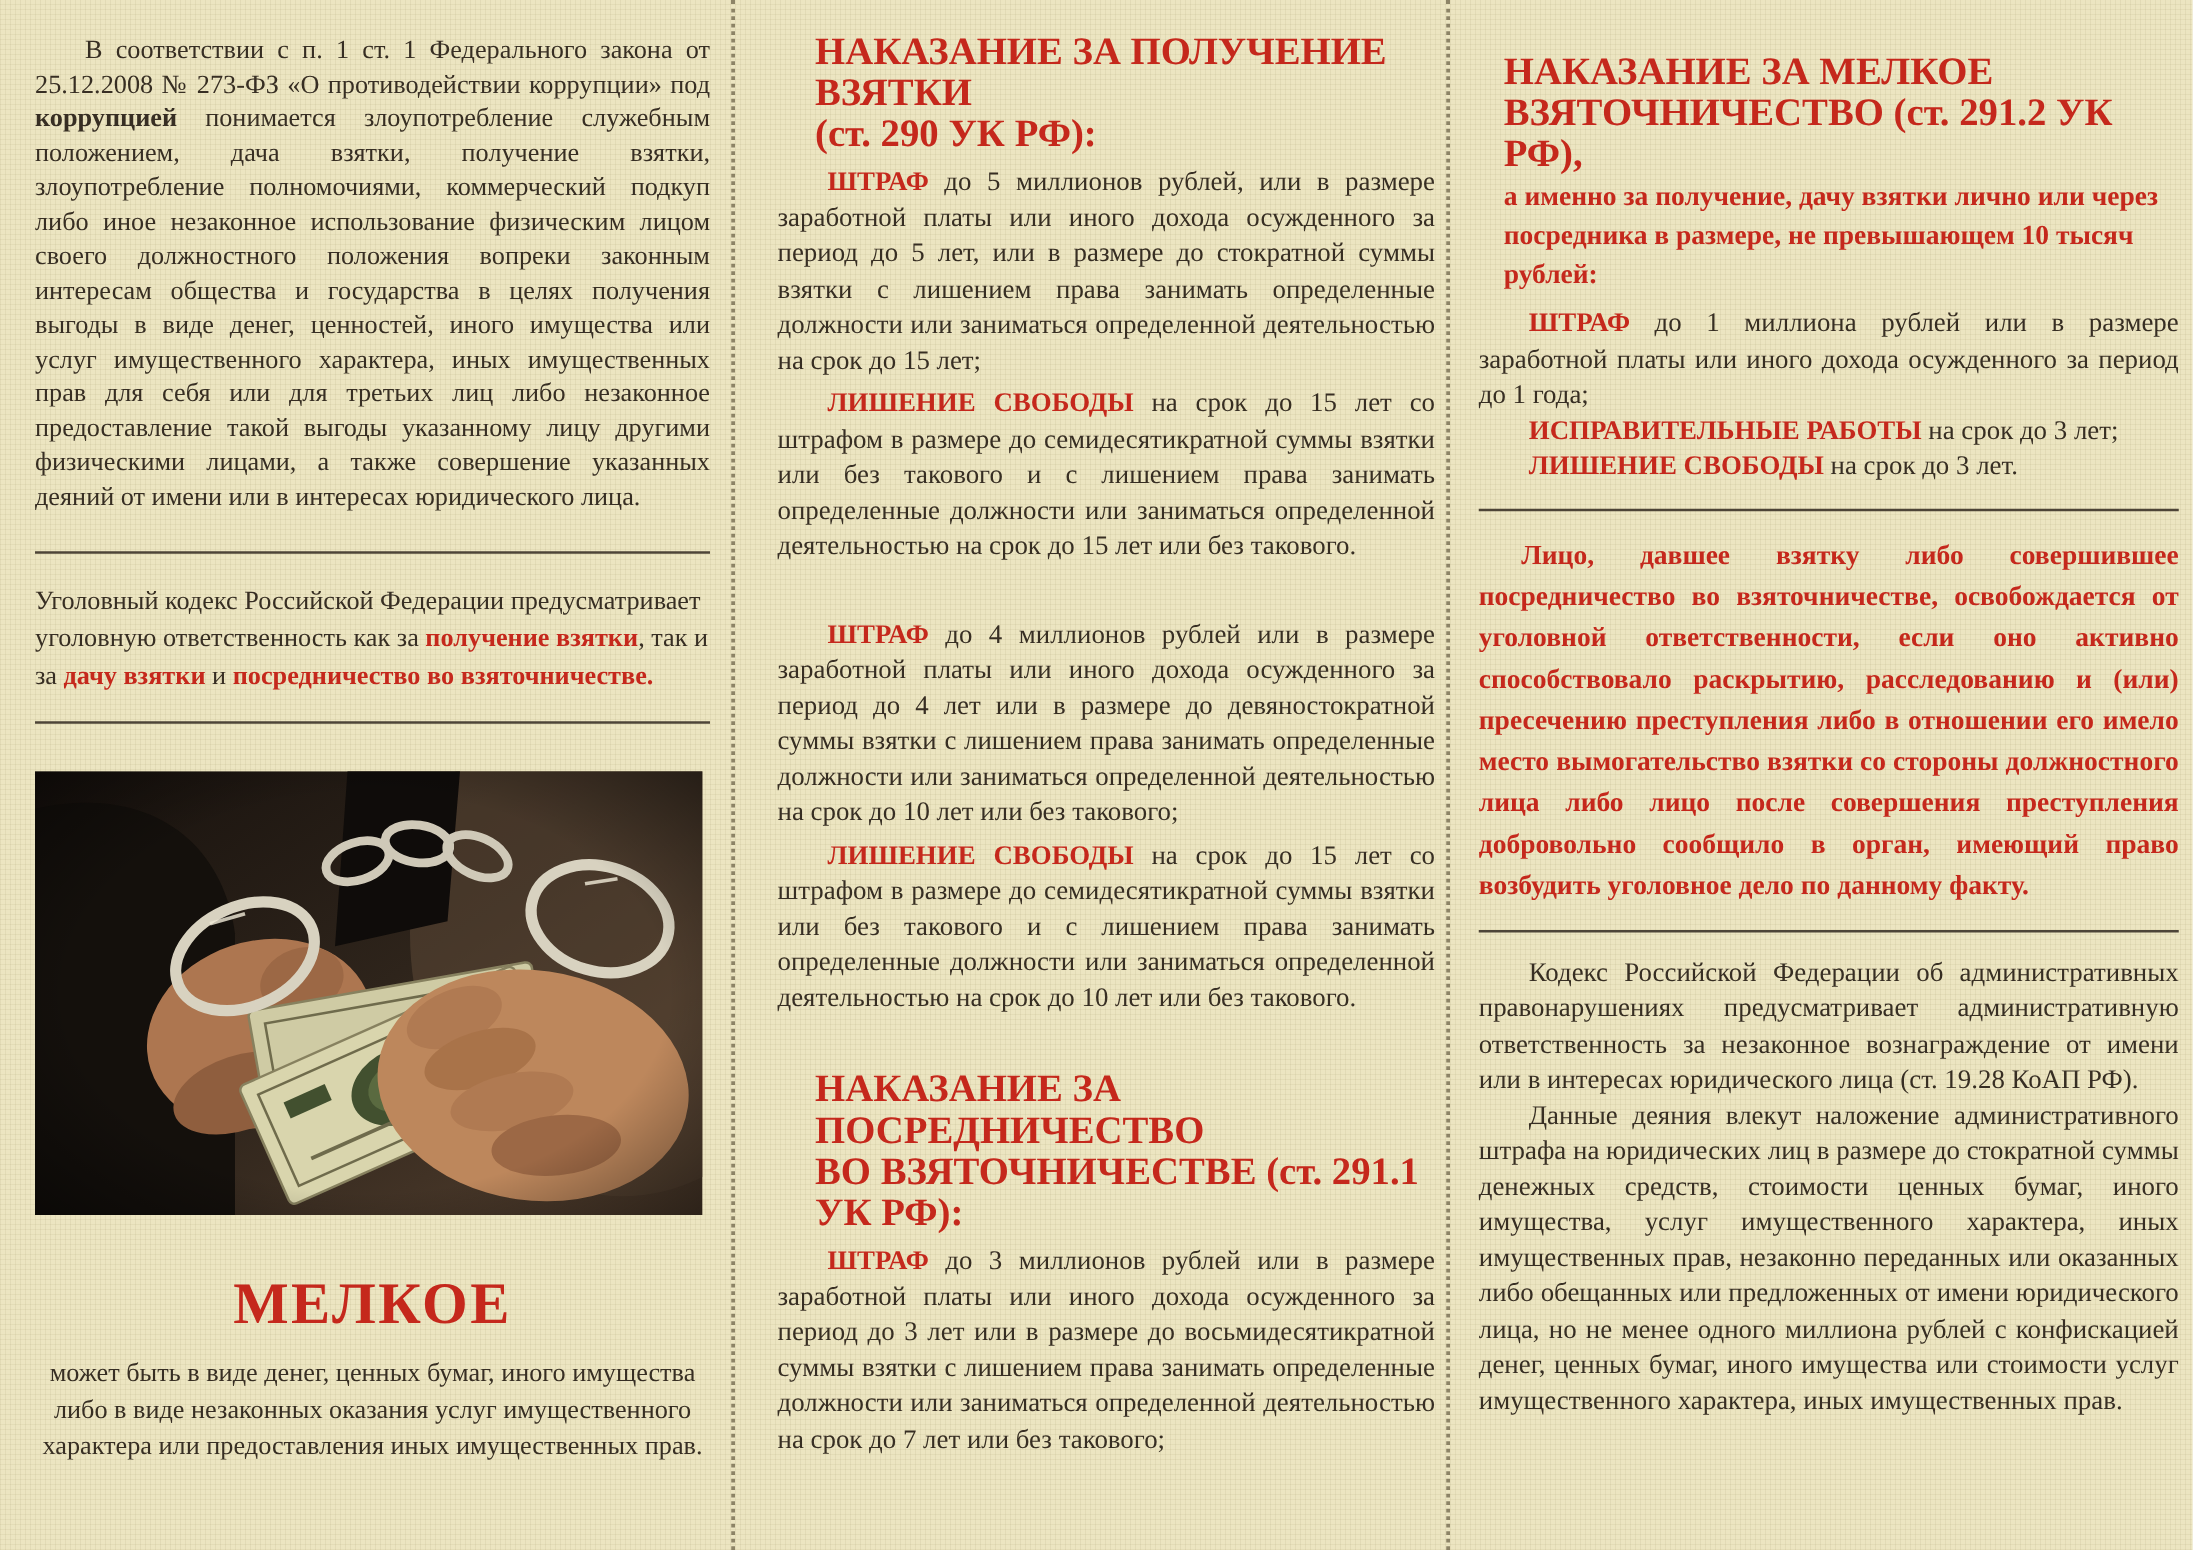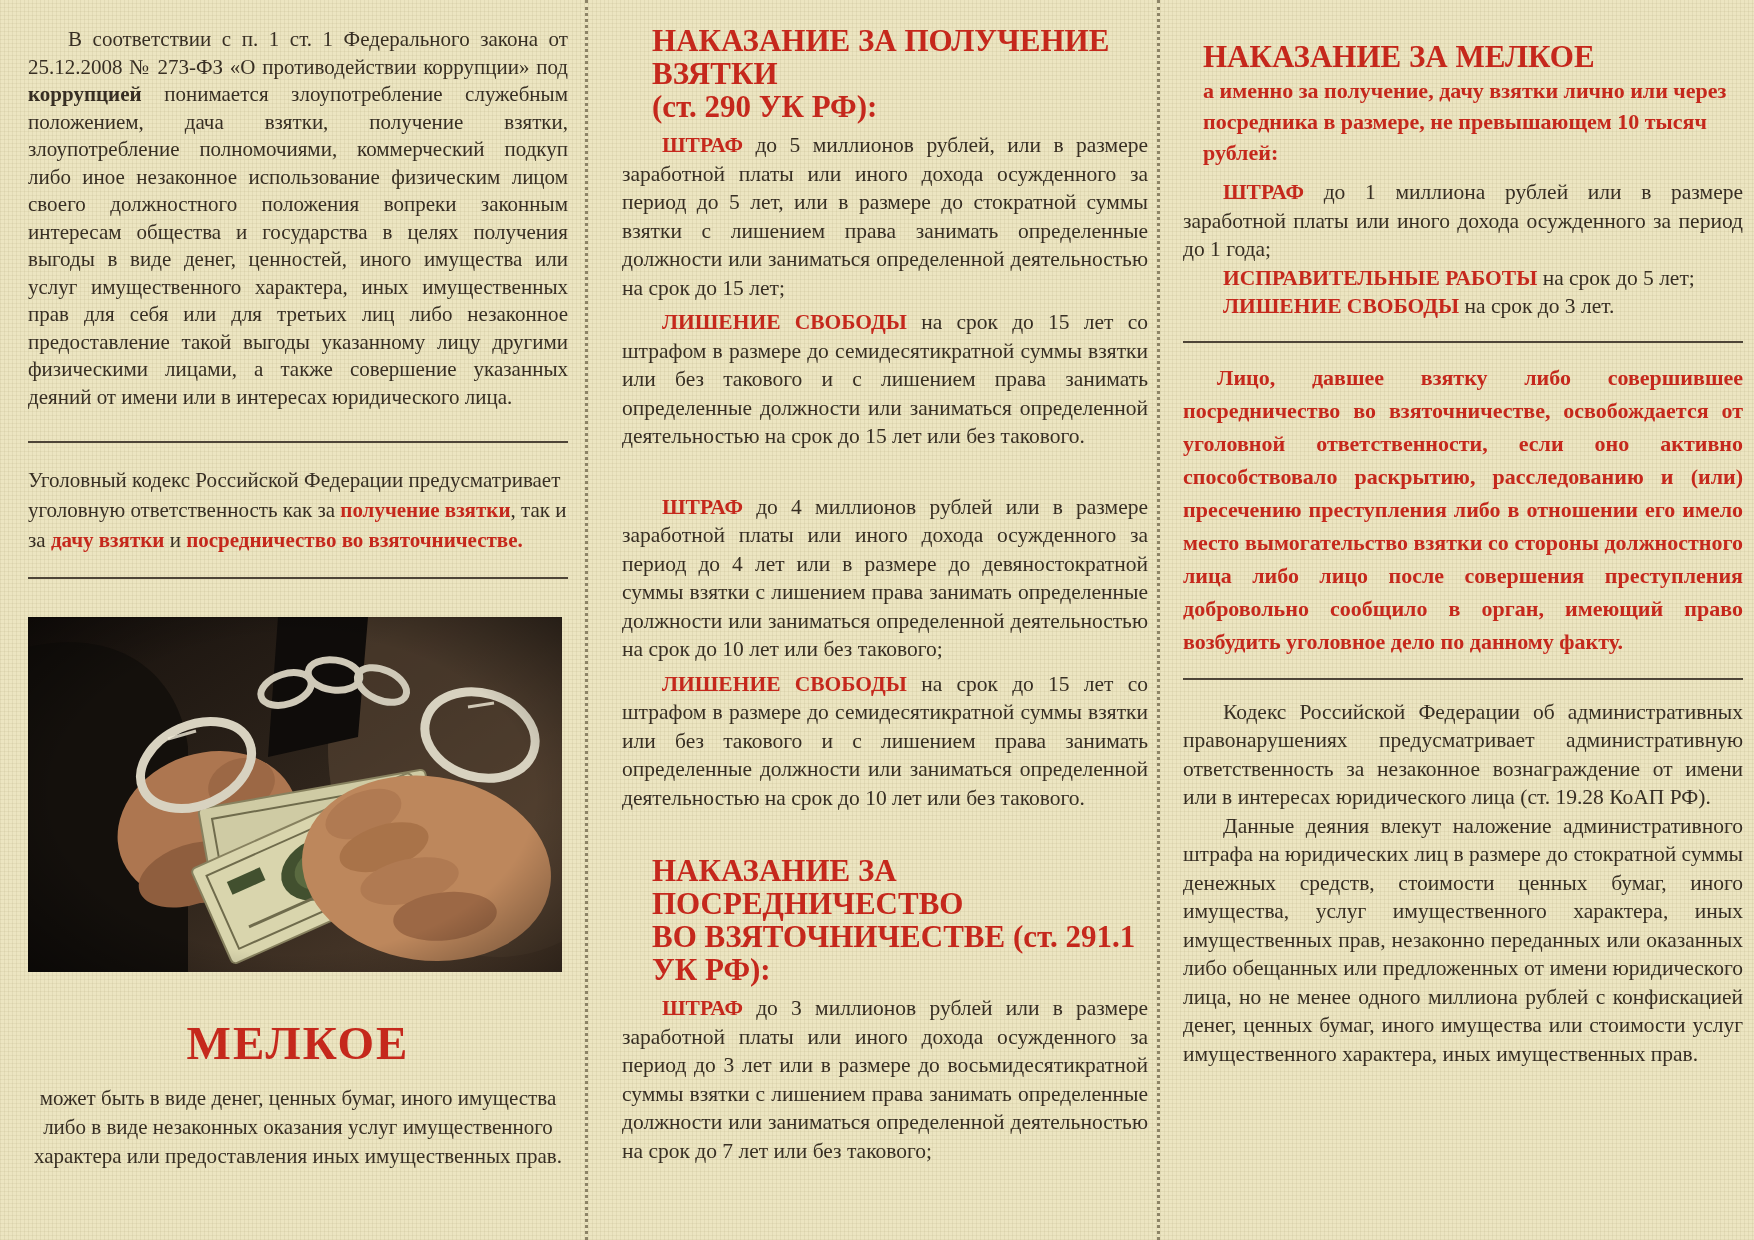--- a/index.html
+++ b/index.html
@@ -193,25 +193,25 @@
     <div class="sect">
       <h2 class="h2"><span>НАКАЗАНИЕ ЗА ПОСРЕДНИЧЕСТВО</span><br><span>ВО ВЗЯТОЧНИЧЕСТВЕ (ст. 291.1 УК РФ):</span></h2>
       <p class="body"><span class="lead">ШТРАФ</span><span> до 3 миллионов рублей или в размере заработной платы или иного дохода осужденного за период до 3 лет или в размере до восьмидесятикратной суммы взятки с лишением права занимать определенные должности или заниматься определенной деятельностью на срок до 7 лет или без такового;</span></p>
 
     </div>
 
   </section>
 
   <section class="col col3">
 
-    <h2 class="h2"><span>НАКАЗАНИЕ ЗА МЕЛКОЕ</span><br></h2>
+    <h2 class="h2"><span>НАКАЗАНИЕ ЗА МЕЛКОЕ</span><br><span>ВЗЯТОЧНИЧЕСТВО (ст. 291.2 УК РФ),</span></h2>
     <p class="h2-sub">а именно за получение, дачу взятки лично или через посредника в размере, не превышающем 10 тысяч рублей:</p>
 
     <p class="body"><span class="lead">ШТРАФ</span><span> до 1 миллиона рублей или в размере заработной платы или иного дохода осужденного за период до 1 года;</span></p>
-    <p class="body"><span class="lead">ИСПРАВИТЕЛЬНЫЕ РАБОТЫ</span><span> на срок до 5 лет;</span></p>
+    <p class="body"><span class="lead">ИСПРАВИТЕЛЬНЫЕ РАБОТЫ</span><span> на срок до 3 лет;</span></p>
     <p class="body"><span class="lead">ЛИШЕНИЕ СВОБОДЫ</span><span> на срок до 3 лет.</span></p>
 
     <hr class="rule">
 
     <p class="release">Лицо, давшее взятку либо совершившее посредничество во взяточничестве, освобождается от уголовной ответственности, если оно активно способствовало раскрытию, расследованию и (или) пресечению преступления либо в отношении его имело место вымогательство взятки со стороны должностного лица либо лицо после совершения преступления добровольно сообщило в орган, имеющий право возбудить уголовное дело по данному факту.</p>
 
     <hr class="rule">
 
     <p class="body">Кодекс Российской Федерации об административных правонарушениях предусматривает административную ответственность за незаконное вознаграждение от имени или в интересах юридического лица (ст. 19.28 КоАП РФ).</p>
     <p class="body">Данные деяния влекут наложение административного штрафа на юридических лиц в размере до стократной суммы денежных средств, стоимости ценных бумаг, иного имущества, услуг имущественного характера, иных имущественных прав, незаконно переданных или оказанных либо обещанных или предложенных от имени юридического лица, но не менее одного миллиона рублей с конфискацией денег, ценных бумаг, иного имущества или стоимости услуг имущественного характера, иных имущественных прав.</p>

